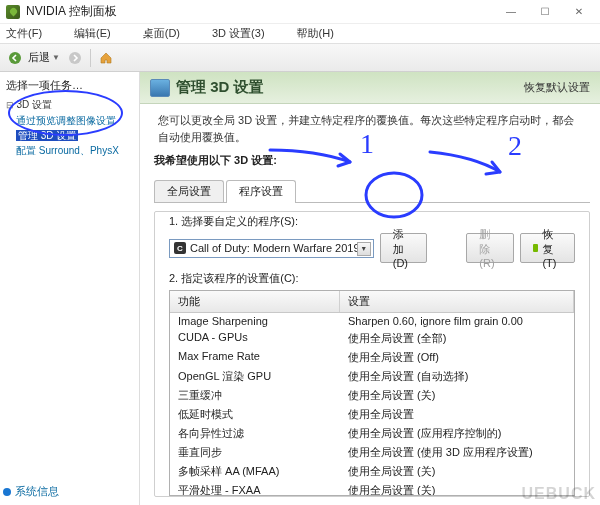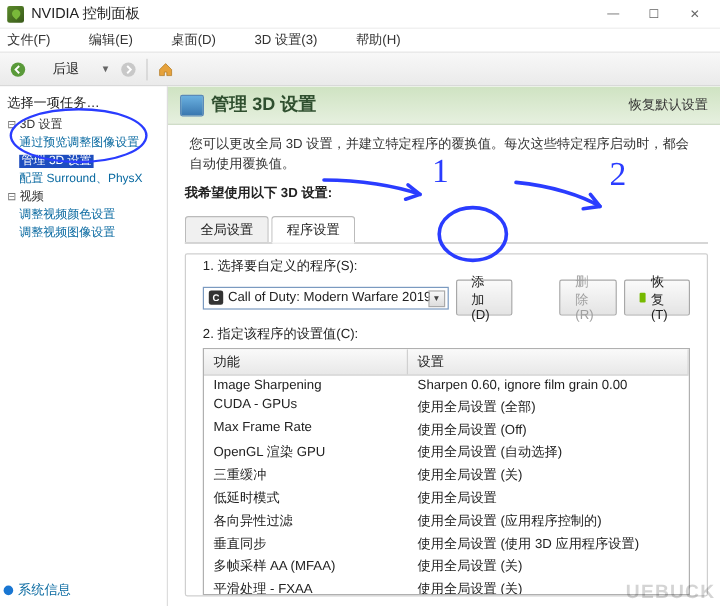--- a/index.html
+++ b/index.html
@@ -90,21 +90,21 @@
 </div>
 
 <div class="toolbar">
   <div class="backfwd">
     <div class="tool-btn">
       <svg width="14" height="14" viewBox="0 0 14 14">
           <circle cx="7" cy="7" r="6" fill="#5a9a3a"></circle>
           <path d="M8 4l-3 3 3 3" stroke="#fff" stroke-width="1.6" fill="none"></path>
         </svg>
     </div>
-    <span style="font-size:11px;margin:0 18px;">后退</span>
+    <span style="font-size:11px;margin:0 2px;">后退</span>
     <span style="font-size:8px;color:#666;">▼</span>
     <div class="tool-btn" style="margin-left:4px;">
       <svg width="14" height="14" viewBox="0 0 14 14">
           <circle cx="7" cy="7" r="6" fill="#c8c8c8"></circle>
           <path d="M6 4l3 3-3 3" stroke="#fff" stroke-width="1.6" fill="none"></path>
         </svg>
     </div>
   </div>
   <div class="tool-sep"></div>
   <div class="tool-btn">
@@ -120,26 +120,20 @@
     <div class="tree-header">选择一项任务…</div>
     <div class="tree">
       <ul>
         <li class="group"><span>3D 设置</span>
           <ul>
             <li><a>通过预览调整图像设置</a></li>
             <li><a class="selected">管理 3D 设置</a></li>
             <li><a>配置 Surround、PhysX</a></li>
           </ul>
         </li>
-        <li class="group"><span>视频</span>
-          <ul>
-            <li><a>调整视频颜色设置</a></li>
-            <li><a>调整视频图像设置</a></li>
-          </ul>
-        </li>
       </ul>
     </div>
 
     <div class="circ-oval" style="left:8px; top:18px; width:115px; height:46px;"></div>
     <div class="sysinfo"><span class="bullet"></span><a>系统信息</a></div>
   </div>
 
   <div class="content">
     <div class="header-band">
       <h1>

